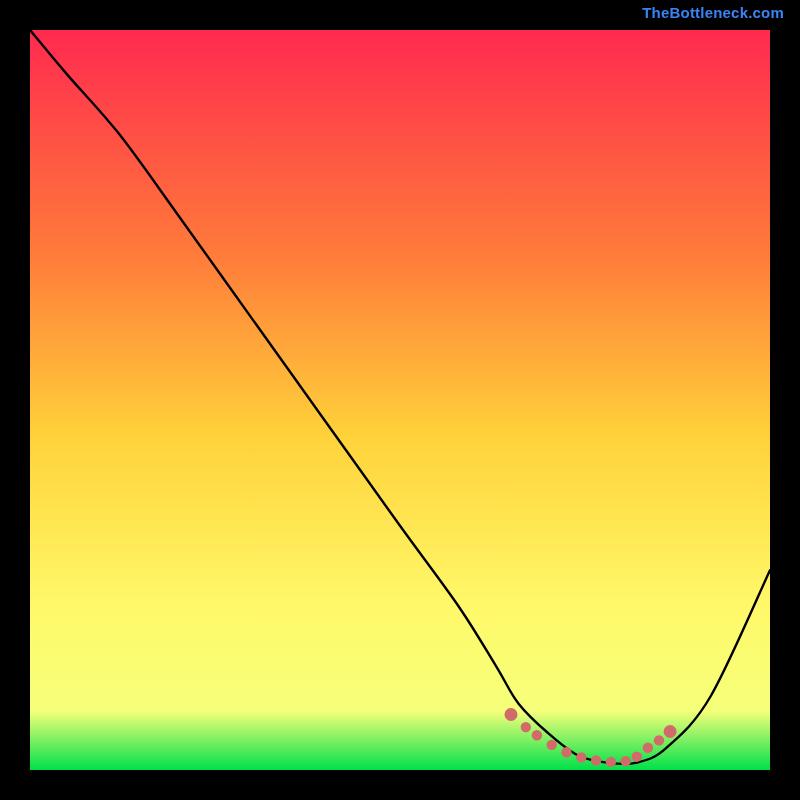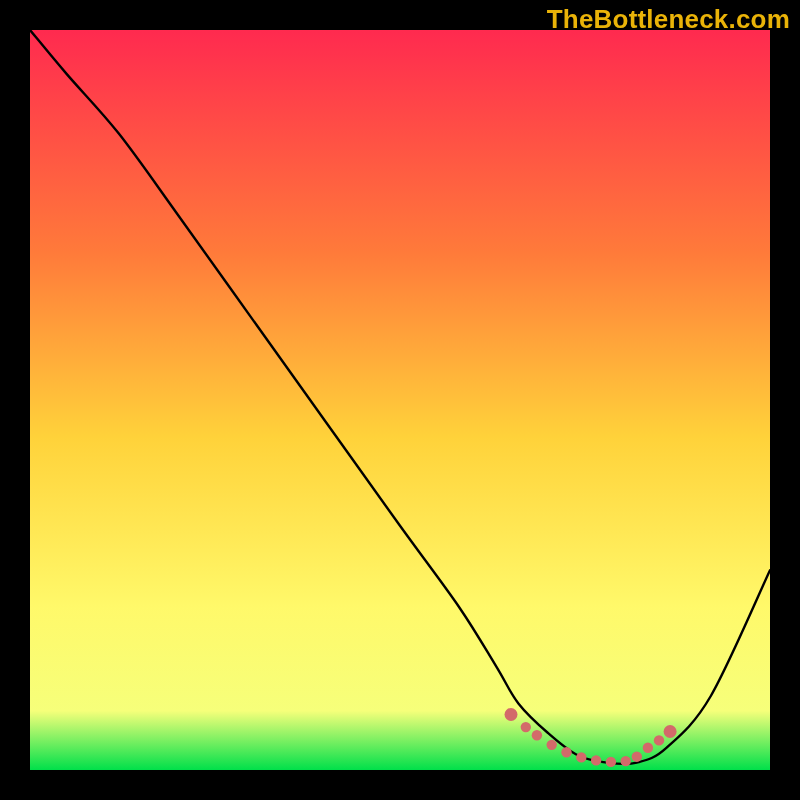--- a/index.html
+++ b/index.html
@@ -12,25 +12,25 @@
   }
   .outer {
     position: relative;
     width: 800px;
     height: 800px;
     background: #000;
   }
   .watermark {
     position: absolute;
     top: 4px;
-    right: 10px;
+    right: 16px;
     font-family: Arial, Helvetica, sans-serif;
-    font-size: 26px;
+    font-size: 15px;
     font-weight: 600;
-    color: #eab308;
+    color: #3b82f6;
     letter-spacing: 0.2px;
     z-index: 10;
   }
   .plot {
     position: absolute;
     left: 30px;
     top: 30px;
     width: 740px;
     height: 740px;
   }

